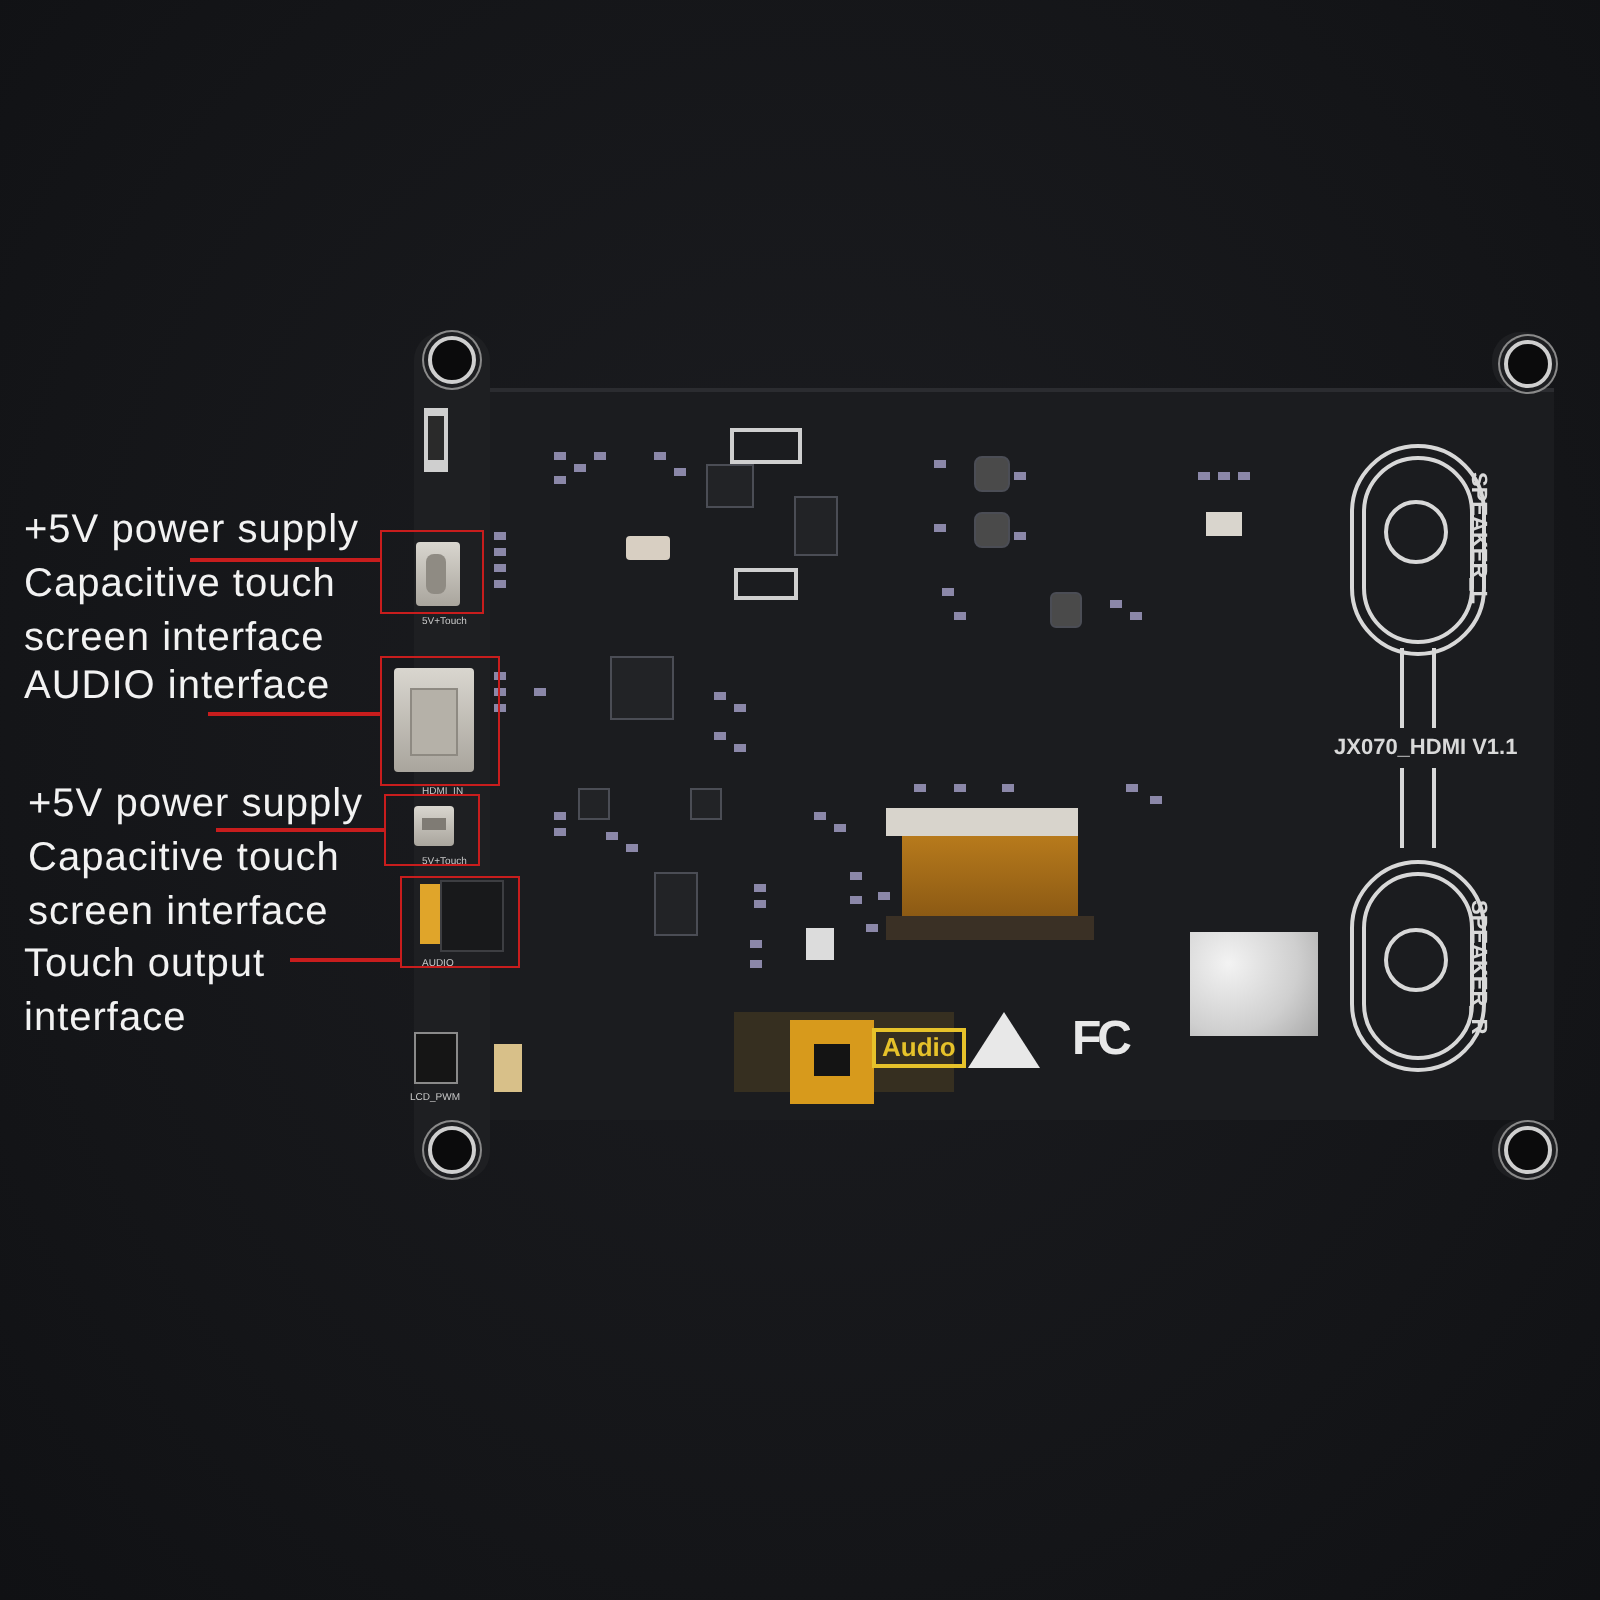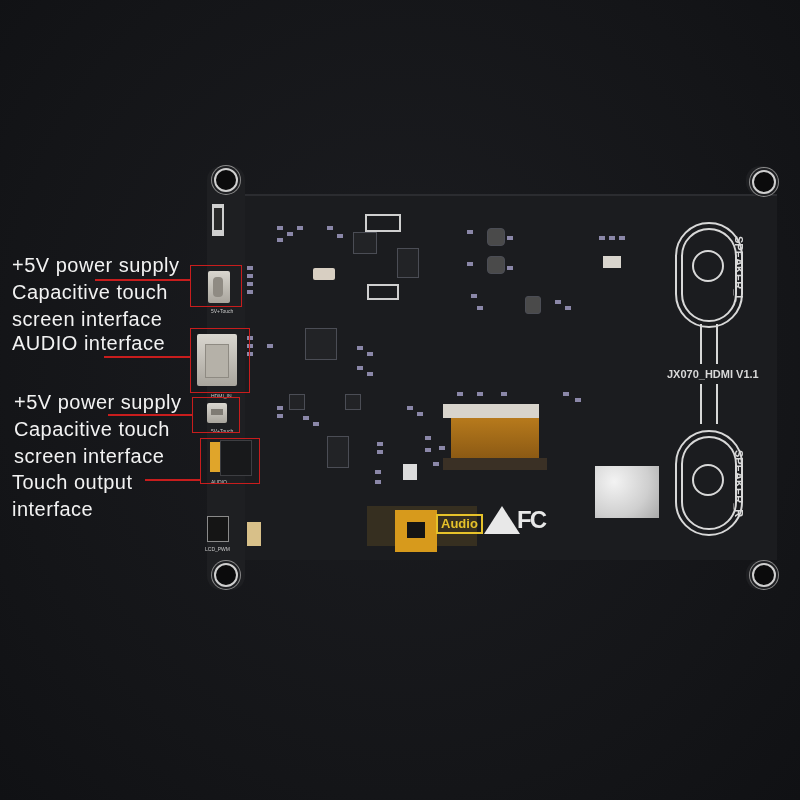--- a/index.html
+++ b/index.html
@@ -90,21 +90,21 @@
   <div style="position:absolute;left:236px;top:292px;width:104px;height:12px;background:#3a3025;"></div>
   <div style="position:absolute;left:196px;top:298px;width:14px;height:16px;background:#dcdcdc;"></div>
 
   <div style="position:absolute;left:160px;top:340px;width:110px;height:40px;background:rgba(180,140,40,0.18);"></div>
   <div class="fpc" style="left:188px;top:344px;width:42px;height:42px;background:#d79a1c;">
     <div style="position:absolute;left:12px;top:12px;width:18px;height:16px;background:#141414;"></div>
   </div>
 
   <div class="logo-rohs" style="left:229px;top:348px;">Audio</div>
   <div style="position:absolute;left:277px;top:340px;width:0;height:0;border-left:18px solid transparent;border-right:18px solid transparent;border-bottom:28px solid #e8e8e8;"></div>
-  <div class="logo-fc" style="left:310px;top:340px;text-align:center;">FC</div>
+  <div class="logo-fc" style="left:329px;top:340px;text-align:center;">FC</div>
   <div class="foam" style="left:388px;top:300px;width:64px;height:52px;"></div>
 
   <div class="spk" style="left:468px;top:56px;width:64px;height:102px;"></div>
   <div class="spk-inner" style="left:474px;top:62px;width:52px;height:90px;"></div>
   <div class="spk-circle" style="left:485px;top:84px;width:28px;height:28px;"></div>
   <div style="position:absolute;left:493px;top:158px;width:14px;height:40px;border-left:2px solid #d8d8d8;border-right:2px solid #d8d8d8;"></div>
   <div style="position:absolute;left:493px;top:218px;width:14px;height:40px;border-left:2px solid #d8d8d8;border-right:2px solid #d8d8d8;"></div>
   <div class="spk" style="left:468px;top:264px;width:64px;height:102px;"></div>
   <div class="spk-inner" style="left:474px;top:270px;width:52px;height:90px;"></div>
   <div class="spk-circle" style="left:485px;top:298px;width:28px;height:28px;"></div>

